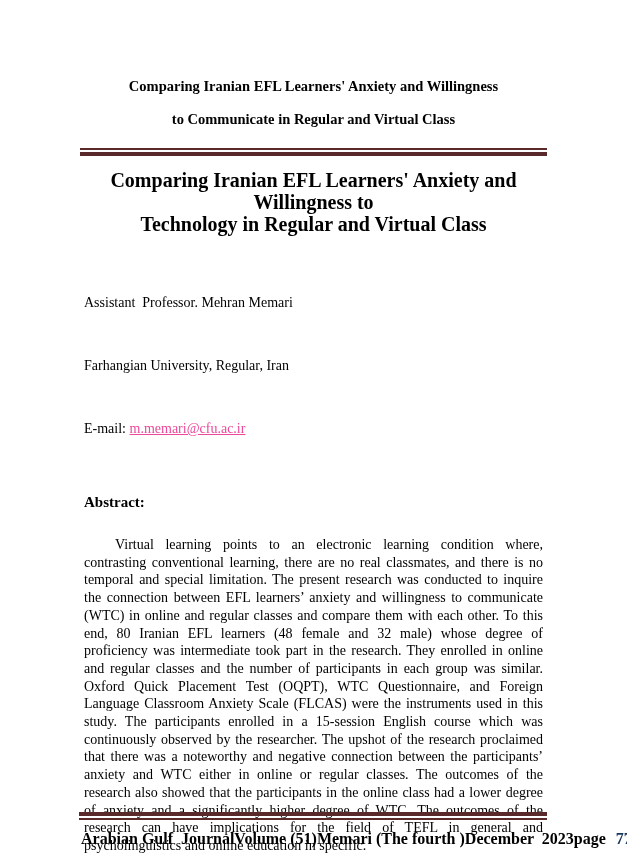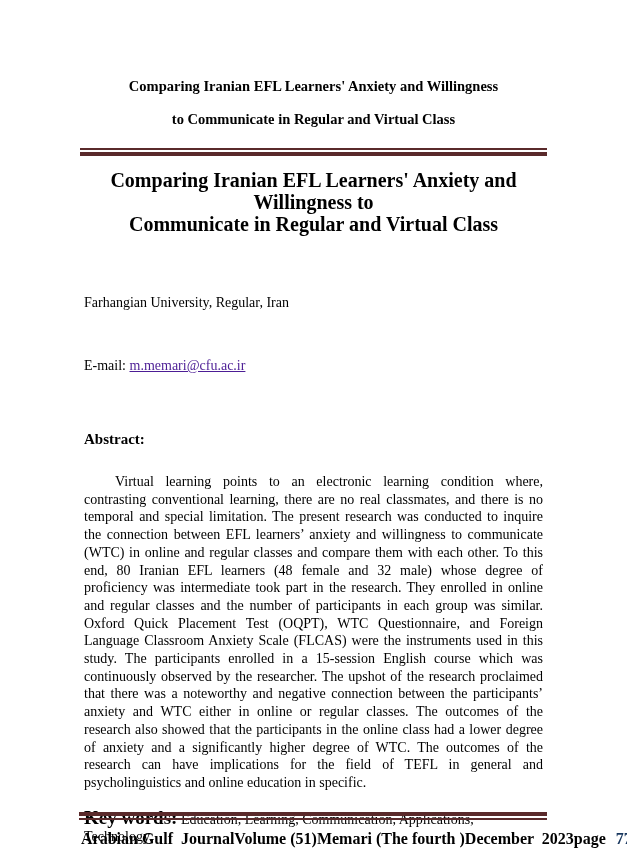--- a/index.html
+++ b/index.html
@@ -35,21 +35,21 @@
     font-size: 20px;
     line-height: 22px;
   }
   .author-block {
     margin-top: 15px;
     font-size: 14px;
     line-height: 21px;
     white-space: pre-wrap;
   }
   .email-link {
-    color: #4c1d95;
+    color: #ec4899;
     cursor: pointer;
   }
   .abstract-heading {
     margin-top: 13px;
     font-size: 15px;
     font-weight: bold;
   }
   .abstract-body {
     margin-top: 25px;
     font-size: 14px;
@@ -93,24 +93,25 @@
     <div>to Communicate in Regular and Virtual Class</div>
   </div>
 
   <div class="double-rule">
     <div class="thin"></div>
     <div class="thick"></div>
   </div>
 
   <div class="article-title">
     <div>Comparing Iranian EFL Learners' Anxiety and Willingness to</div>
-    <div>Communicate in Regular and Virtual Class</div>
+    <div>Technology in Regular and Virtual Class</div>
   </div>
 
   <div class="author-block">
+    <div>Assistant  Professor. Mehran Memari</div>
     <div>Farhangian University, Regular, Iran</div>
     <div><span>E-mail: </span><a href="#" class="email-link">m.memari@cfu.ac.ir</a></div>
   </div>
 
   <div class="abstract-heading">Abstract:</div>
 
   <div class="abstract-body">Virtual learning points to an electronic learning condition where, contrasting conventional learning, there are no real classmates, and there is no temporal and special limitation. The present research was conducted to inquire the connection between EFL learners’ anxiety and willingness to communicate (WTC) in online and regular classes and compare them with each other. To this end, 80 Iranian EFL learners (48 female and 32 male) whose degree of proficiency was intermediate took part in the research. They enrolled in online and regular classes and the number of participants in each group was similar. Oxford Quick Placement Test (OQPT), WTC Questionnaire, and Foreign Language Classroom Anxiety Scale (FLCAS) were the instruments used in this study. The participants enrolled in a 15-session English course which was continuously observed by the researcher. The upshot of the research proclaimed that there was a noteworthy and negative connection between the participants’ anxiety and WTC either in online or regular classes. The outcomes of the research also showed that the participants in the online class had a lower degree of anxiety and a significantly higher degree of WTC. The outcomes of the research can have implications for the field of TEFL in general and psycholinguistics and online education in specific.</div>
 
   <div class="keywords-line"><b>Key words:</b><span> Education, Learning, Communication, Applications, Technology.</span></div>
 

